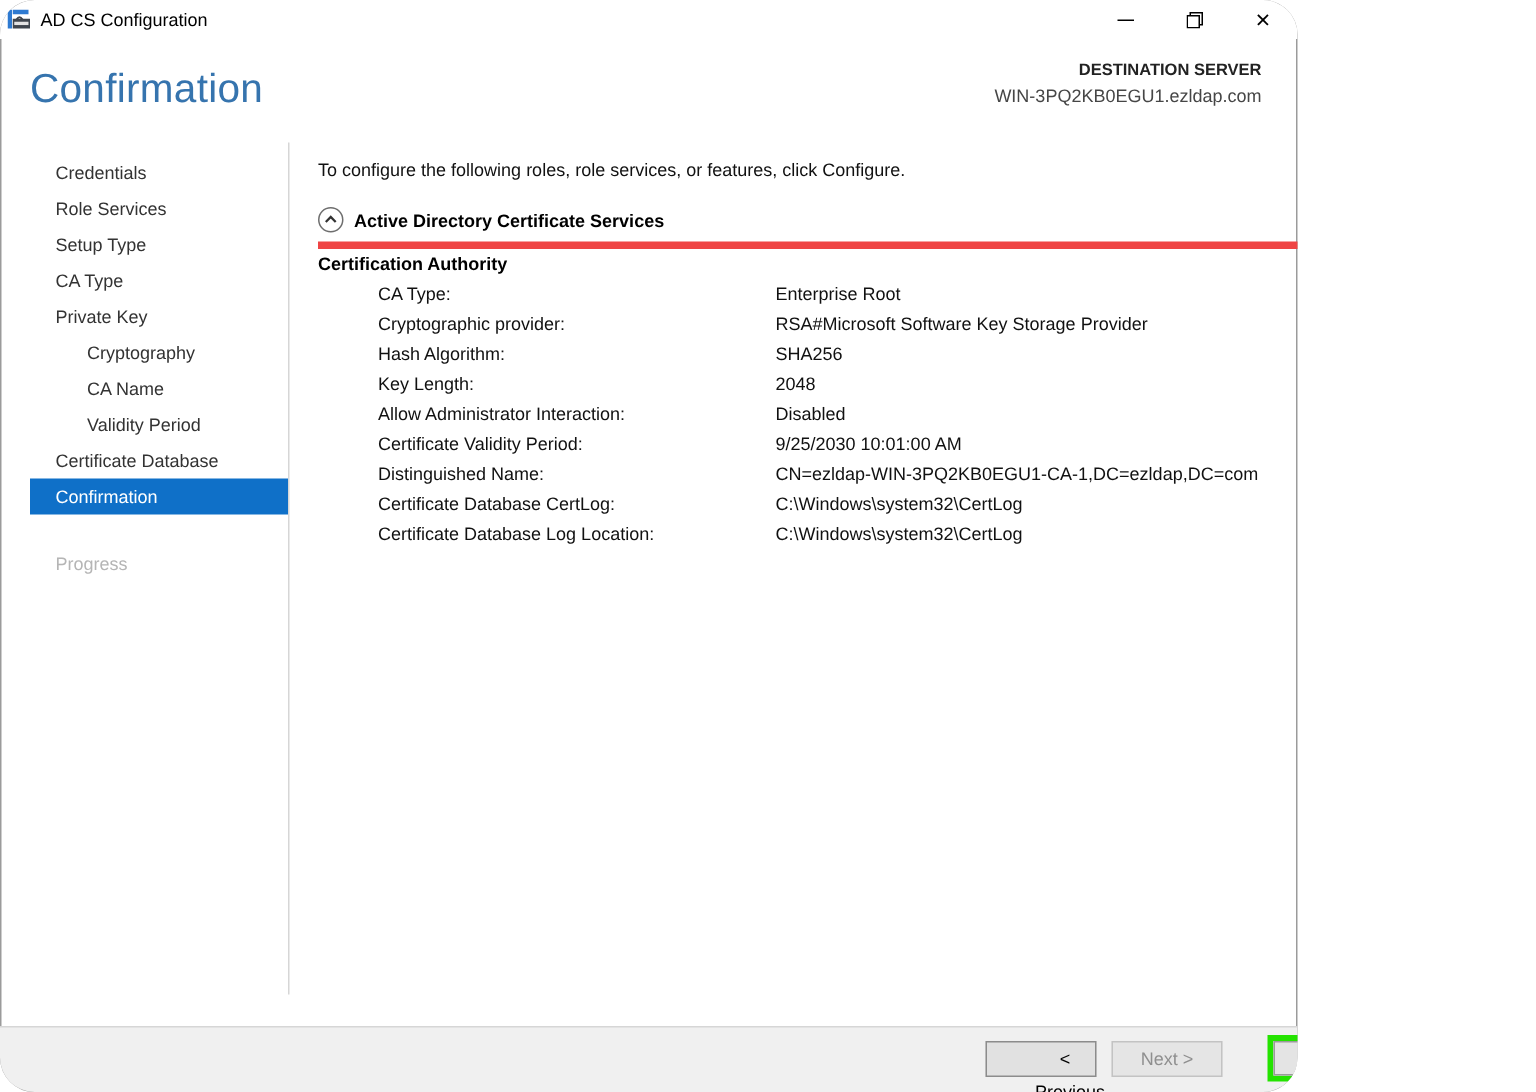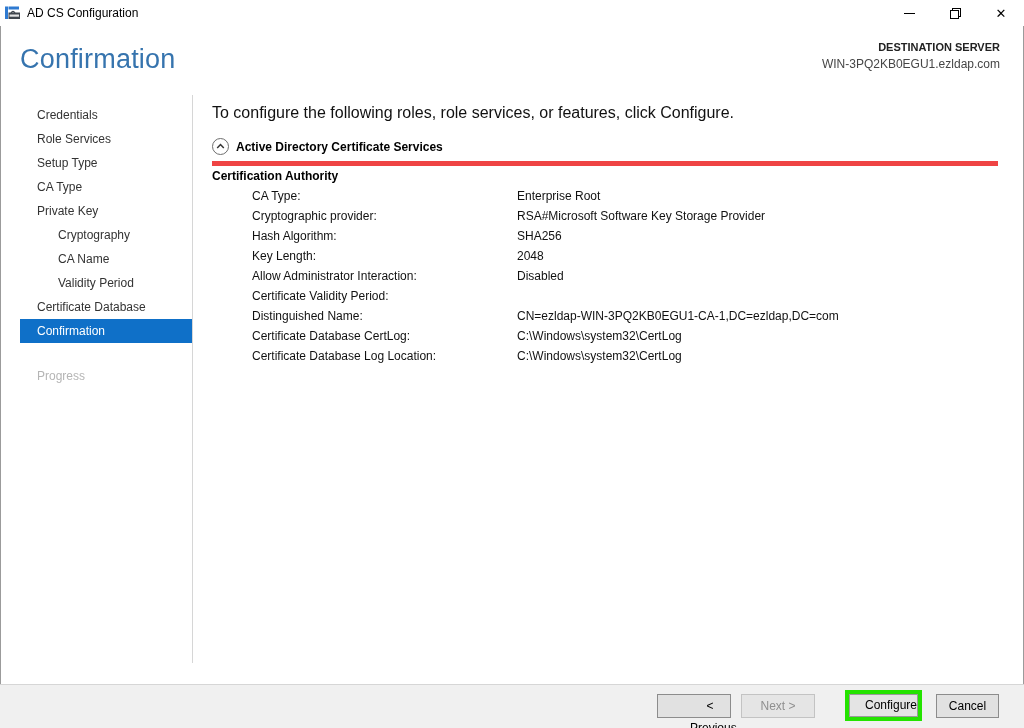--- a/index.html
+++ b/index.html
@@ -1,19 +1,19 @@
 <!DOCTYPE html>
 <html><head>
 <meta charset="utf-8">
 <style>
   * { margin:0; padding:0; box-sizing:border-box; }
   html,body { width:1024px; height:728px; }
   body { font-family:"Liberation Sans","DejaVu Sans",sans-serif; background:#fff; }
 
-  .window { position:relative; width:1024px; height:728px; background:#fff; overflow:hidden; outline:1px solid #9b9b9b; outline-offset:-1px; }
+  .window { position:relative; width:865px; height:728px; background:#fff; overflow:hidden; outline:1px solid #9b9b9b; outline-offset:-1px;border-radius:23px; }
 
   
   .titlebar { position:absolute; left:0; top:0; width:100%; height:26px; background:#fff; display:flex; align-items:center; }
   .titlebar .app-icon { width:16px; height:16px; margin:0 6px 0 5px; flex:0 0 auto; }
   .titlebar .title-text { font-size:12px; color:#000; }
   .win-controls { position:absolute; right:0; top:0; height:26px; display:flex; }
   .win-btn { width:46px; height:26px; display:flex; align-items:center; justify-content:center; color:#000; cursor:default; }
   .glyph-min { display:block; width:11px; height:1px; background:#000; }
   .glyph-close { font-size:13px; line-height:1; }
 
@@ -25,21 +25,21 @@
 
   
   .sidebar { position:absolute; left:0; top:95px; width:193px; height:568px; border-right:1px solid #d6d6d6; padding-top:8px; }
   .nav-item { height:24px; line-height:24px; font-size:12px; color:#333; margin-left:20px; padding-left:17px; cursor:default; white-space:nowrap; }
   .nav-item.indent { padding-left:38px; }
   .nav-item.selected { background:#0f70c8; color:#fff; }
   .nav-item.disabled { color:#b5b5b5;margin-top:21px; }
 
   
   .content { position:absolute; left:212px; top:95px; width:786px; }
-  .instruction { padding-top:10px; font-size:16px; color:#111; line-height:16px; }
+  .instruction { padding-top:10px; font-size:12px; color:#111; line-height:16px; }
   .section-header { display:flex; align-items:center; margin-top:17px; padding-bottom:6px; border-bottom:5px solid #ef4444; }
   .collapse-circle { width:17px; height:17px; border:1px solid #6e6e6e; border-radius:50%; display:flex; align-items:center; justify-content:center; background:#fff; flex:0 0 auto; }
   .section-title { font-size:12px; font-weight:bold; color:#000; margin-left:7px; }
   .group-title { font-size:12px; font-weight:bold; color:#000; line-height:20px; }
   .kv-row { display:flex; font-size:12px; color:#111; line-height:20px; }
   .kv-label { width:265px; flex:0 0 auto;margin-left:40px; }
   .kv-value { flex:1; white-space:nowrap; }
 
   
   .footer { position:absolute; left:0; bottom:0; width:100%; height:44px; background:#f0f0f0; border-top:1px solid #d6d6d6; }
@@ -129,20 +129,21 @@
     <div class="kv-row">
       <span class="kv-label">Key Length:</span>
       <span class="kv-value">2048</span>
     </div>
     <div class="kv-row">
       <span class="kv-label">Allow Administrator Interaction:</span>
       <span class="kv-value">Disabled</span>
     </div>
     <div class="kv-row">
       <span class="kv-label">Certificate Validity Period:</span>
+      <span class="kv-value">9/25/2030 10:01:00 AM</span>
     </div>
     <div class="kv-row">
       <span class="kv-label">Distinguished Name:</span>
       <span class="kv-value">CN=ezldap-WIN-3PQ2KB0EGU1-CA-1,DC=ezldap,DC=com</span>
     </div>
     <div class="kv-row">
       <span class="kv-label">Certificate Database CertLog:</span>
       <span class="kv-value">C:\Windows\system32\CertLog</span>
     </div>
     <div class="kv-row">

